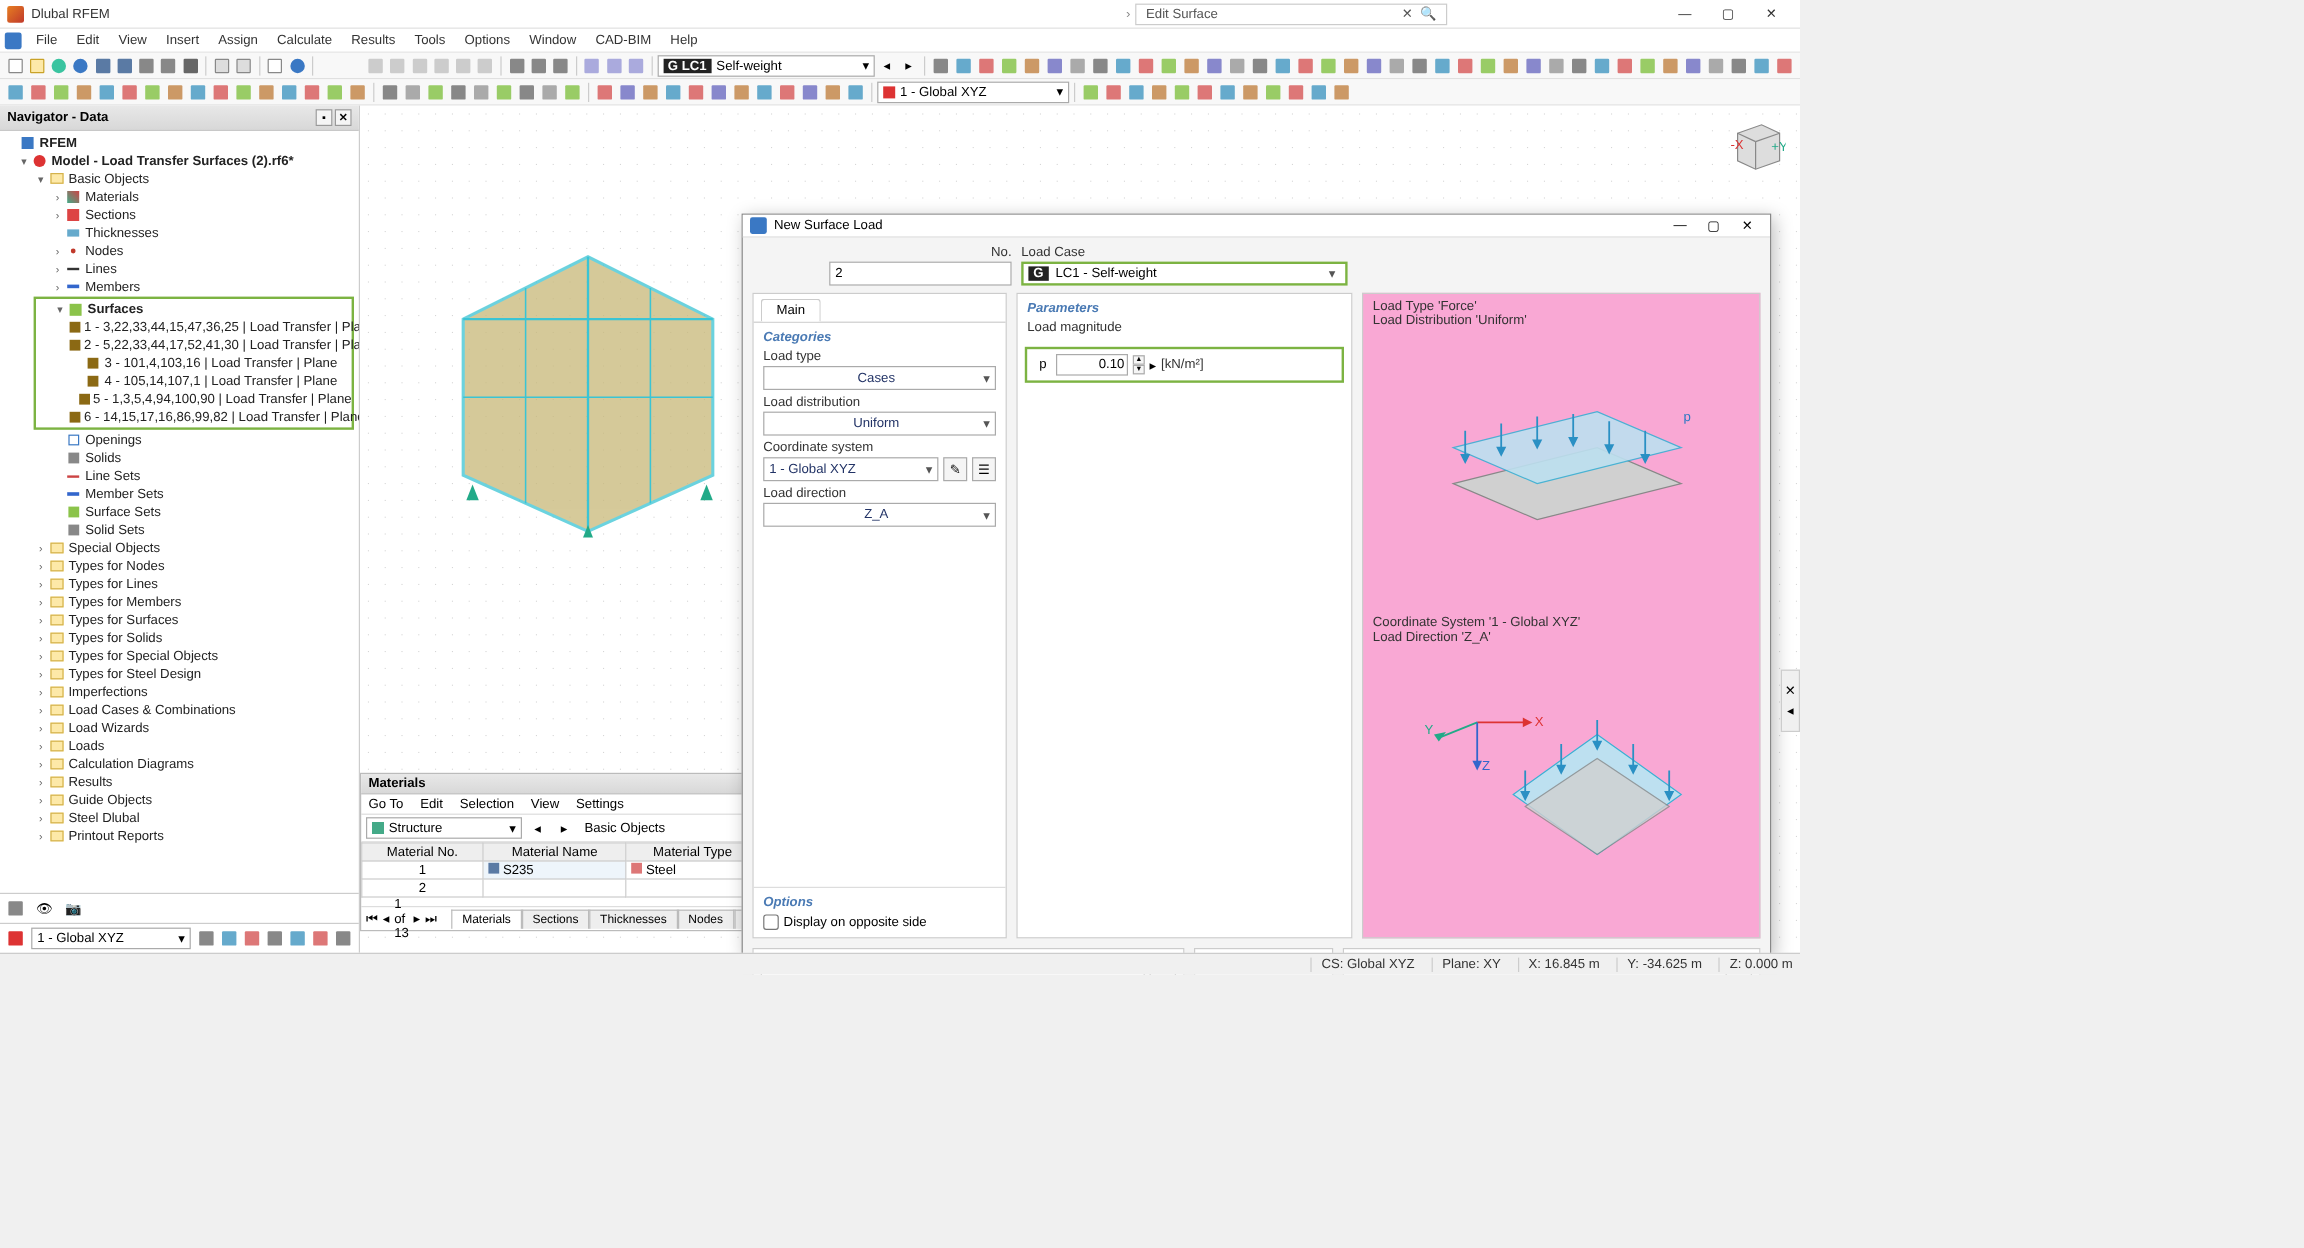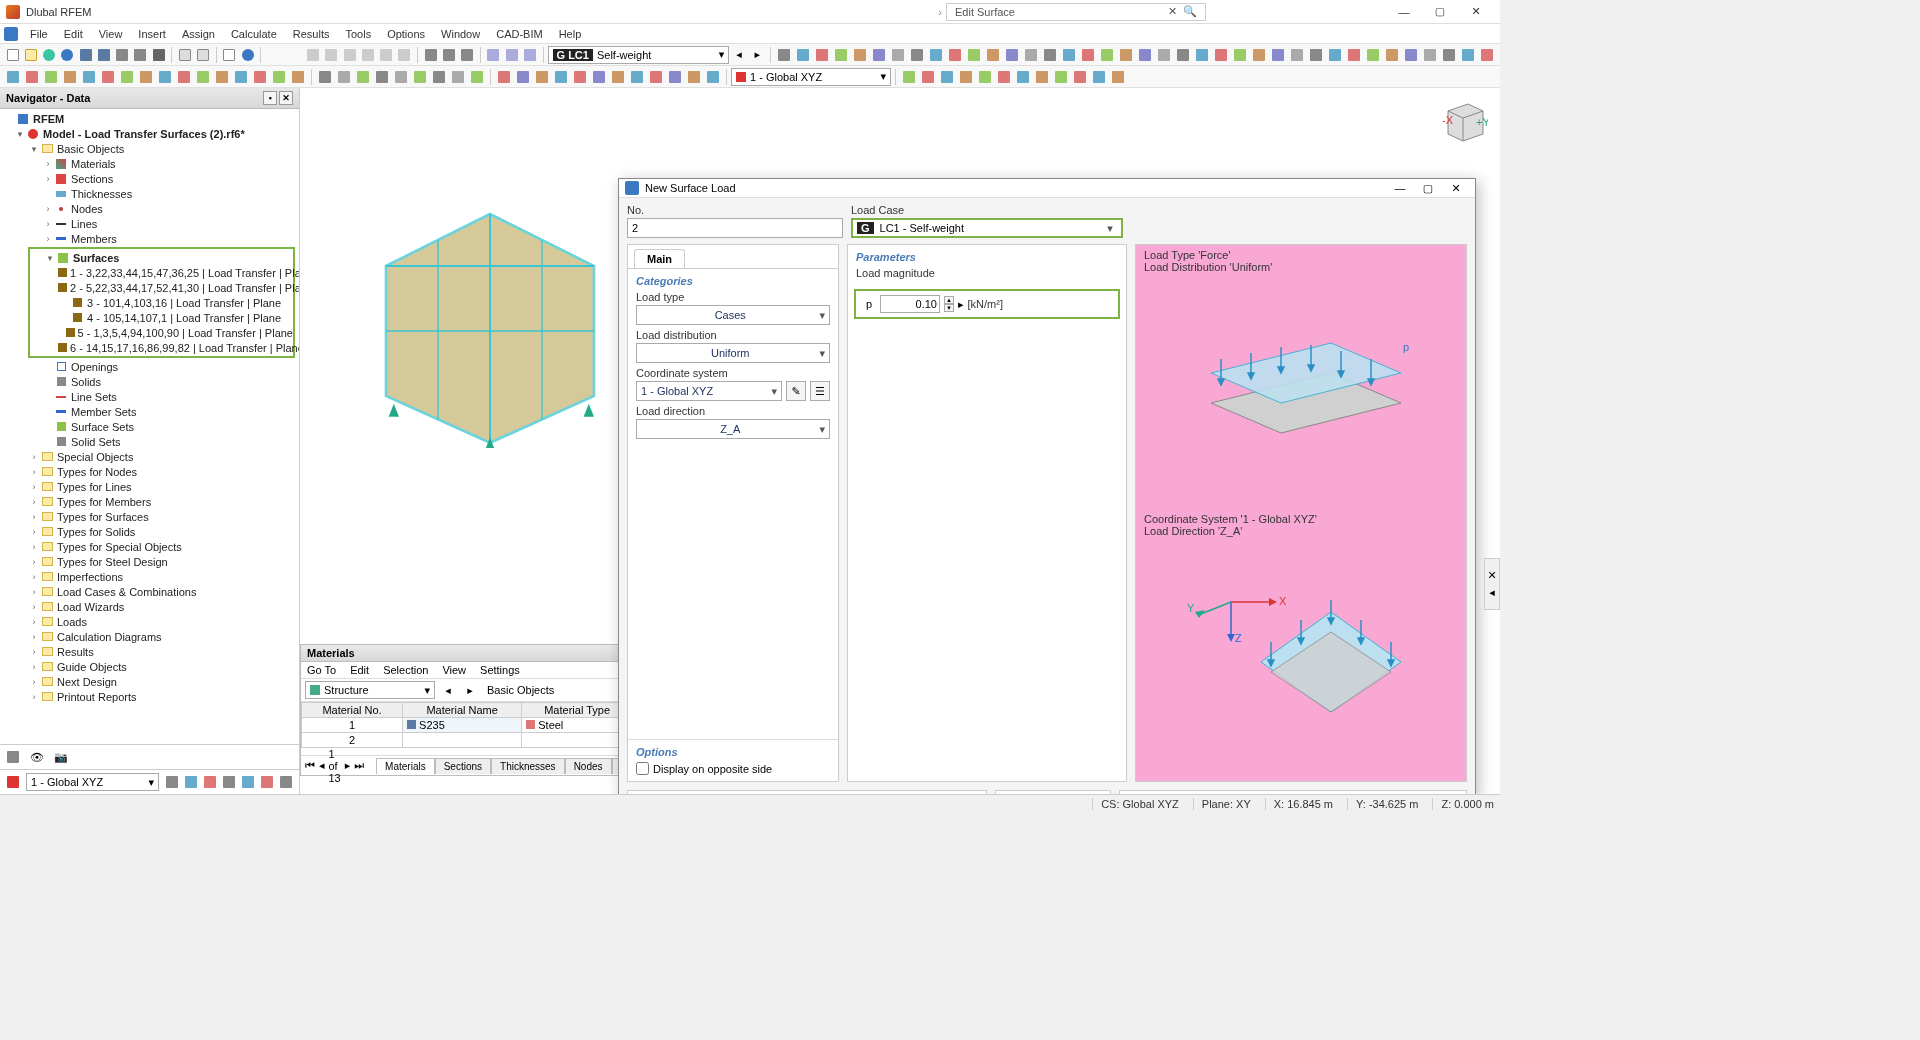--- a/index.html
+++ b/index.html
@@ -59,21 +59,21 @@
 .dlg-row1 .glabel { color: #333; margin-bottom: 2px; font-size: 11px; }
 .dlg-row1 input, .dlg-row1 .combo { height: 20px; border: 1px solid #aaa; background: #fff; padding: 0 4px; }
 .combo { display: flex; align-items: center; }
 .combo .ctext { flex: 1; }
 .combo .carrow { width: 14px; text-align: center; color: #555; }
 .hlgreen { border: 2px solid #7cb342 !important; }
 
 .dlg-body { flex: 1; display: flex; padding: 0 8px 4px 8px; gap: 8px; }
 .dlg-left { flex: 0 0 212px; background: #fff; border: 1px solid #ccc; display: flex; flex-direction: column; }
 .dlg-tabs { border-bottom: 1px solid #ccc; padding: 4px 6px 0 6px; }
-.dlg-tab { display: inline-block; padding: 3px 12px; border: 1px solid #ccc; border-bottom: none; background: #fff; border-radius: 3px 3px 0 0; font-weight: 700; }
+.dlg-tab { display: inline-block; padding: 3px 12px; border: 1px solid #ccc; border-bottom: none; background: #fff; border-radius: 3px 3px 0 0; font-weight: 400; }
 .sect { padding: 6px 8px; }
 .sect-title { color: #4a7ab4; font-weight: 600; margin-bottom: 4px; font-style: italic; }
 .field-label { color: #333; margin: 4px 0 2px 0; }
 .field-combo { width: 100%; height: 20px; border: 1px solid #aaa; background: #fff; display: flex; align-items: center; padding: 0 4px; }
 .field-combo .ctext { flex: 1; text-align: center; color: #236; }
 .field-combo .carrow { color: #555; }
 
 .dlg-mid { flex: 0 0 280px; background: #fff; border: 1px solid #ccc; }
 .param-row { display: flex; align-items: center; gap: 4px; padding: 2px 6px; }
 .param-row .plabel { width: 10px; }
@@ -806,21 +806,21 @@
             <span class="ticon">
               <div class="fold"></div>
             </span>
             <span class="tlabel">Guide Objects</span>
           </div>
           <div class="trow" style="padding-left: 28px;">
             <span class="exp">›</span>
             <span class="ticon">
               <div class="fold"></div>
             </span>
-            <span class="tlabel">Next Design</span>
+            <span class="tlabel">Steel Dlubal</span>
           </div>
           <div class="trow" style="padding-left: 28px;">
             <span class="exp">›</span>
             <span class="ticon">
               <div class="fold"></div>
             </span>
             <span class="tlabel">Printout Reports</span>
           </div>
         </div>
     </div>
@@ -947,21 +947,21 @@
   <div class="dlg-title">
     <div class="dicon"></div>
     <span>New Surface Load</span>
     <div class="dctrls">
       <div class="dbtn">—</div>
       <div class="dbtn">▢</div>
       <div class="dbtn">✕</div>
     </div>
   </div>
   <div class="dlg-row1">
-    <div class="grp" style="flex:0 0 216px;">
+    <div class="grp" style="flex:0 0 216px;align-items:flex-end;">
       <span class="glabel">No.</span>
       <input value="2" style="">
     </div>
     <div class="grp" style="flex:0 0 272px;">
       <span class="glabel">Load Case</span>
       <div class="combo hlgreen">
         <span style="background:#222;color:#fff;padding:0 4px;font-weight:bold;margin-right:6px;">G</span>
         <span class="ctext">LC1 - Self-weight</span>
         <span class="carrow">▾</span>
       </div>

